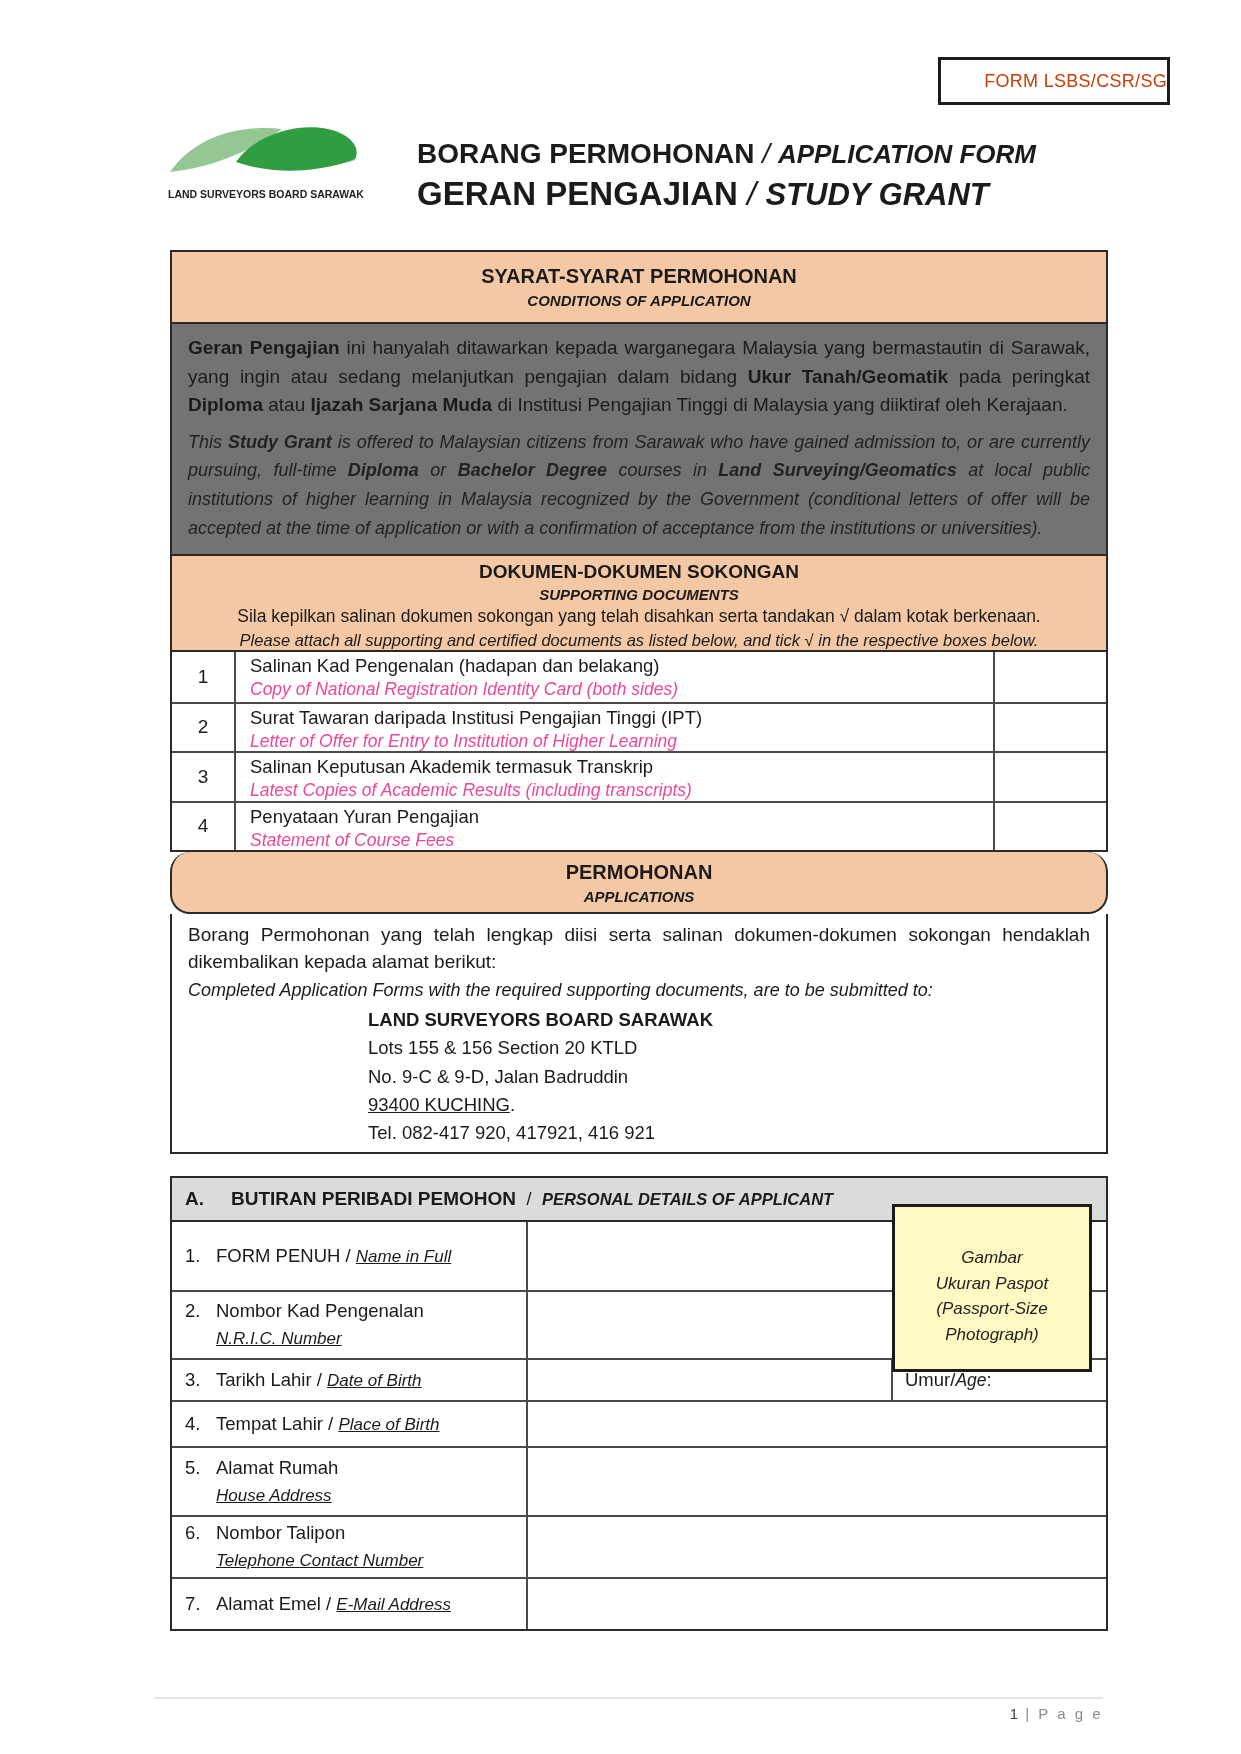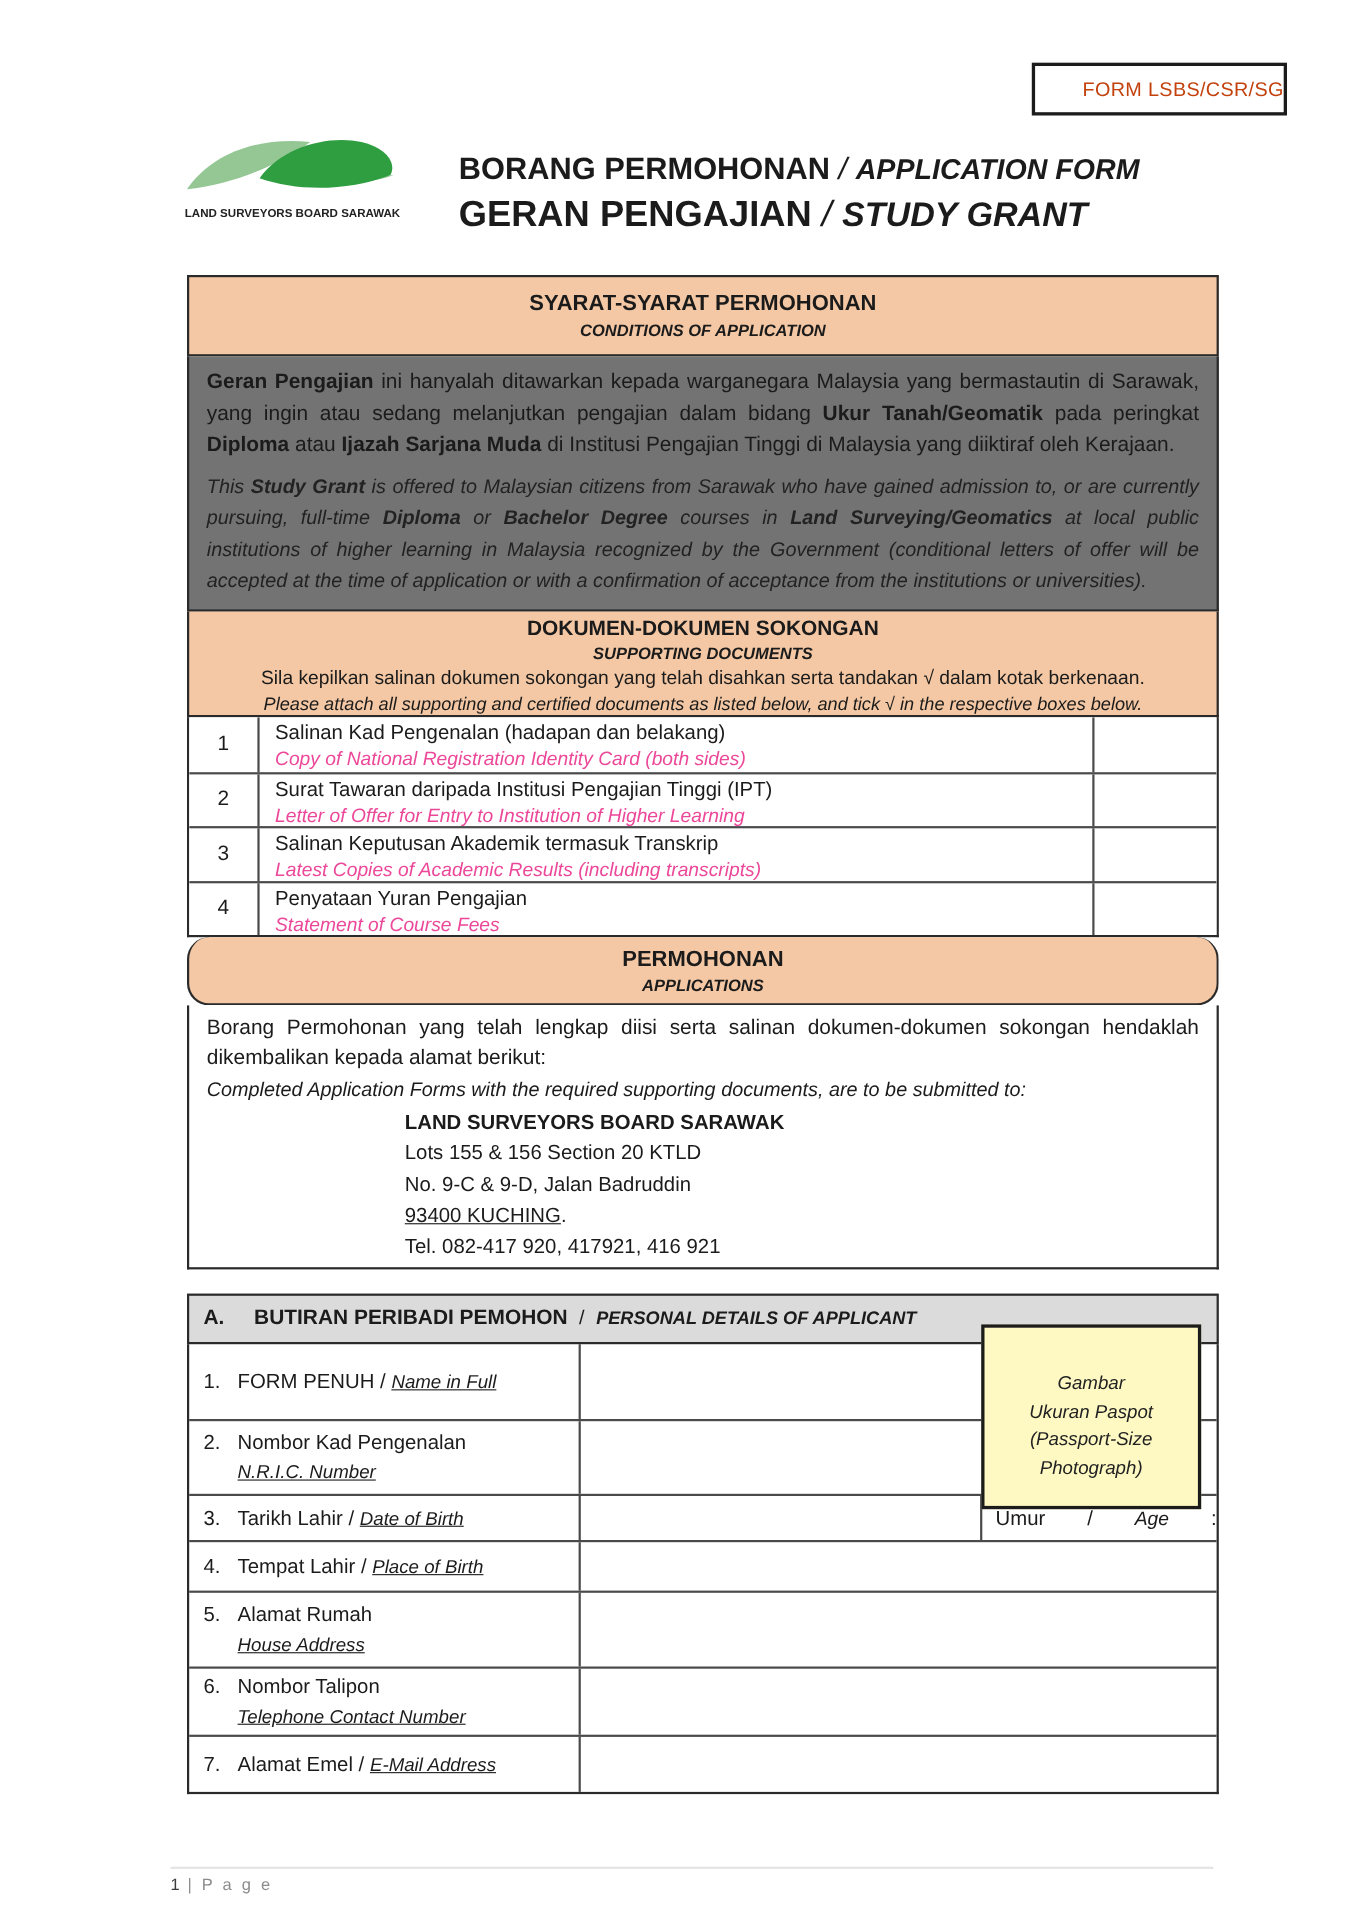--- a/index.html
+++ b/index.html
@@ -81,36 +81,36 @@
   .sa-body { border:2px solid #2a2a2a; border-top:none; }
   .sa-row { display:flex; border-top:2px solid #4a4a4a; }
   .sa-row.first { border-top:none; }
   .sa-label { width:356px; border-right:2px solid #4a4a4a; display:flex; align-items:center; }
   .sa-labelwrap { display:flex; align-items:flex-start; width:100%; }
   .sa-num { width:44px; padding-left:13px; font-size:18.5px; line-height:1.35; flex:none; }
   .sa-text { font-size:18.5px; line-height:1.35; padding-right:6px; }
   .sa-text .en { font-size:17px; font-style:italic;text-decoration:underline; }
   .sa-text .line2 { margin-top:4px; }
   .sa-input { flex:1; }
-  .sa-age { width:215px; border-left:2px solid #4a4a4a; display:flex; align-items:center; padding-left:12px; font-size:18.5px;justify-content:space-between; }
+  .sa-age { width:215px; border-left:2px solid #4a4a4a; display:flex; align-items:center; padding-left:12px; font-size:18.5px; }
   .sa-age .en { font-size:17.5px; font-style:italic; }
 
   .h68 { height:68px; } .h42 { height:42px; } .h46 { height:46px; }
   .h69 { height:69px; } .h62 { height:62px; } .h52 { height:52px; }
 
   .photo-box {
     position:absolute; left:722px; top:6px; width:200px; height:168px;
     background:#fef9c3; border:3px solid #1c1c1c; z-index:3;
     text-align:center; font-style:italic; font-size:17px; line-height:1.5;
     padding-top:38px; color:#222;margin-top:22px;
   }
 
   
   .footer-rule { position:absolute; left:155px; top:1697px; width:948px; height:2px; background:#e4e4e4; }
-  .footer-text { position:absolute; left:155px; top:1705px; width:948px; font-size:15px; color:#8c8c8c; }
+  .footer-text { position:absolute; left:155px; top:1705px; width:948px; text-align:right; font-size:15px; color:#8c8c8c; }
   .footer-text .num { color:#3d3d3d; margin-right:6px; letter-spacing:1px; }
   .footer-text .lbl { letter-spacing:2.5px; }
 </style>
 </head>
 <body>
 
 <div class="form-code-box">
   <span>FORM LSBS/CSR/SG</span>
 </div>
 

